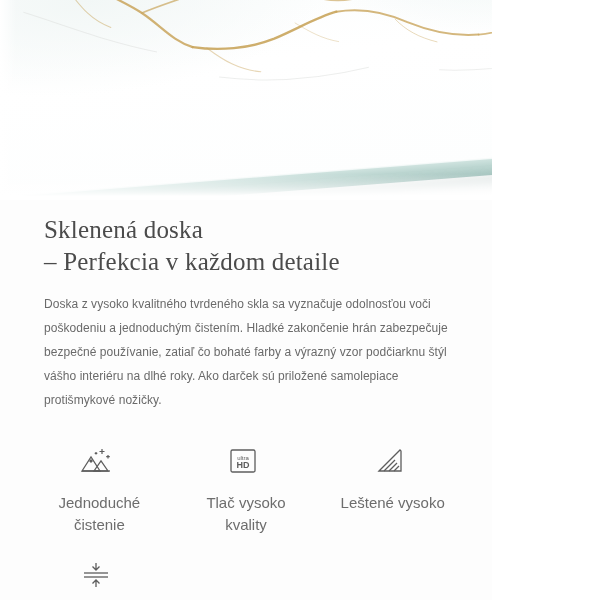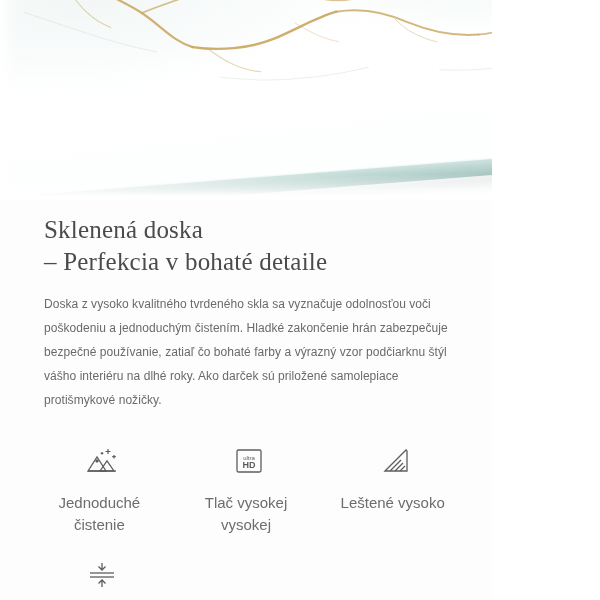--- a/index.html
+++ b/index.html
@@ -142,21 +142,21 @@
     display: flex;
     flex-direction: column;
     align-items: center;
     text-align: center;
   }
   .feature-icon {
     width: 46px;
     height: 46px;
     display: flex;
     align-items: center;
-    justify-content: flex-end;
+    justify-content: flex-start;
     color: #a21caf;
   }
   .feature-label {
     margin-top: 8px;
     font-size: 15px;
     line-height: 1.45;
     color: #6d6d6d;
     max-width: 120px;
   }
 </style>
@@ -196,21 +196,21 @@
       <div class="slab-shadow"></div>
     </div>
     <div class="hero-fade-left"></div>
     <div class="hero-fade-right"></div>
     <div class="hero-fade-bottom"></div>
   </div>
 
   <div class="content">
     <h1 class="headline">
       <span>Sklenená doska</span>
-      <span class="line2">– Perfekcia v bohaté detaile</span>
+      <span class="line2">– Perfekcia v každom detaile</span>
     </h1>
     <div class="body-copy">
       <p>Doska z vysoko kvalitného tvrdeného skla sa vyznačuje odolnosťou voči poškodeniu a jednoduchým čistením. Hladké zakončenie hrán zabezpečuje bezpečné používanie, zatiaľ čo bohaté farby a výrazný vzor podčiarknu štýl vášho interiéru na dlhé roky. Ako darček sú priložené samolepiace protišmykové nožičky.</p>
     </div>
   </div>
 
   <div class="features">
 
     <div class="feature">
       <div class="feature-icon">
@@ -230,21 +230,21 @@
     </div>
 
     <div class="feature">
       <div class="feature-icon">
         <svg width="40" height="40" viewBox="0 0 40 40" fill="none" stroke="#5d5d5d" stroke-width="1.3">
           <rect x="8" y="9" width="24" height="22" rx="1.5"></rect>
           <text x="20" y="18.5" font-family="Liberation Sans, sans-serif" font-size="6" fill="#5d5d5d" stroke="none" text-anchor="middle">ultra</text>
           <text x="20" y="27" font-family="Liberation Sans, sans-serif" font-size="9" font-weight="bold" fill="#5d5d5d" stroke="none" text-anchor="middle">HD</text>
         </svg>
       </div>
-      <div class="feature-label">Tlač vysokej vysokej</div>
+      <div class="feature-label">Tlač vysoko kvality</div>
     </div>
 
     <div class="feature">
       <div class="feature-icon">
         <svg width="40" height="40" viewBox="0 0 40 40" fill="none" stroke="#5d5d5d" stroke-width="1.3">
           <path d="M9 30 L30 9 L31 10 L31 30 Z"></path>
           <path d="M14 30 L25 19"></path>
           <path d="M19 30 L27 22"></path>
           <path d="M24 30 L29 25"></path>
         </svg>

